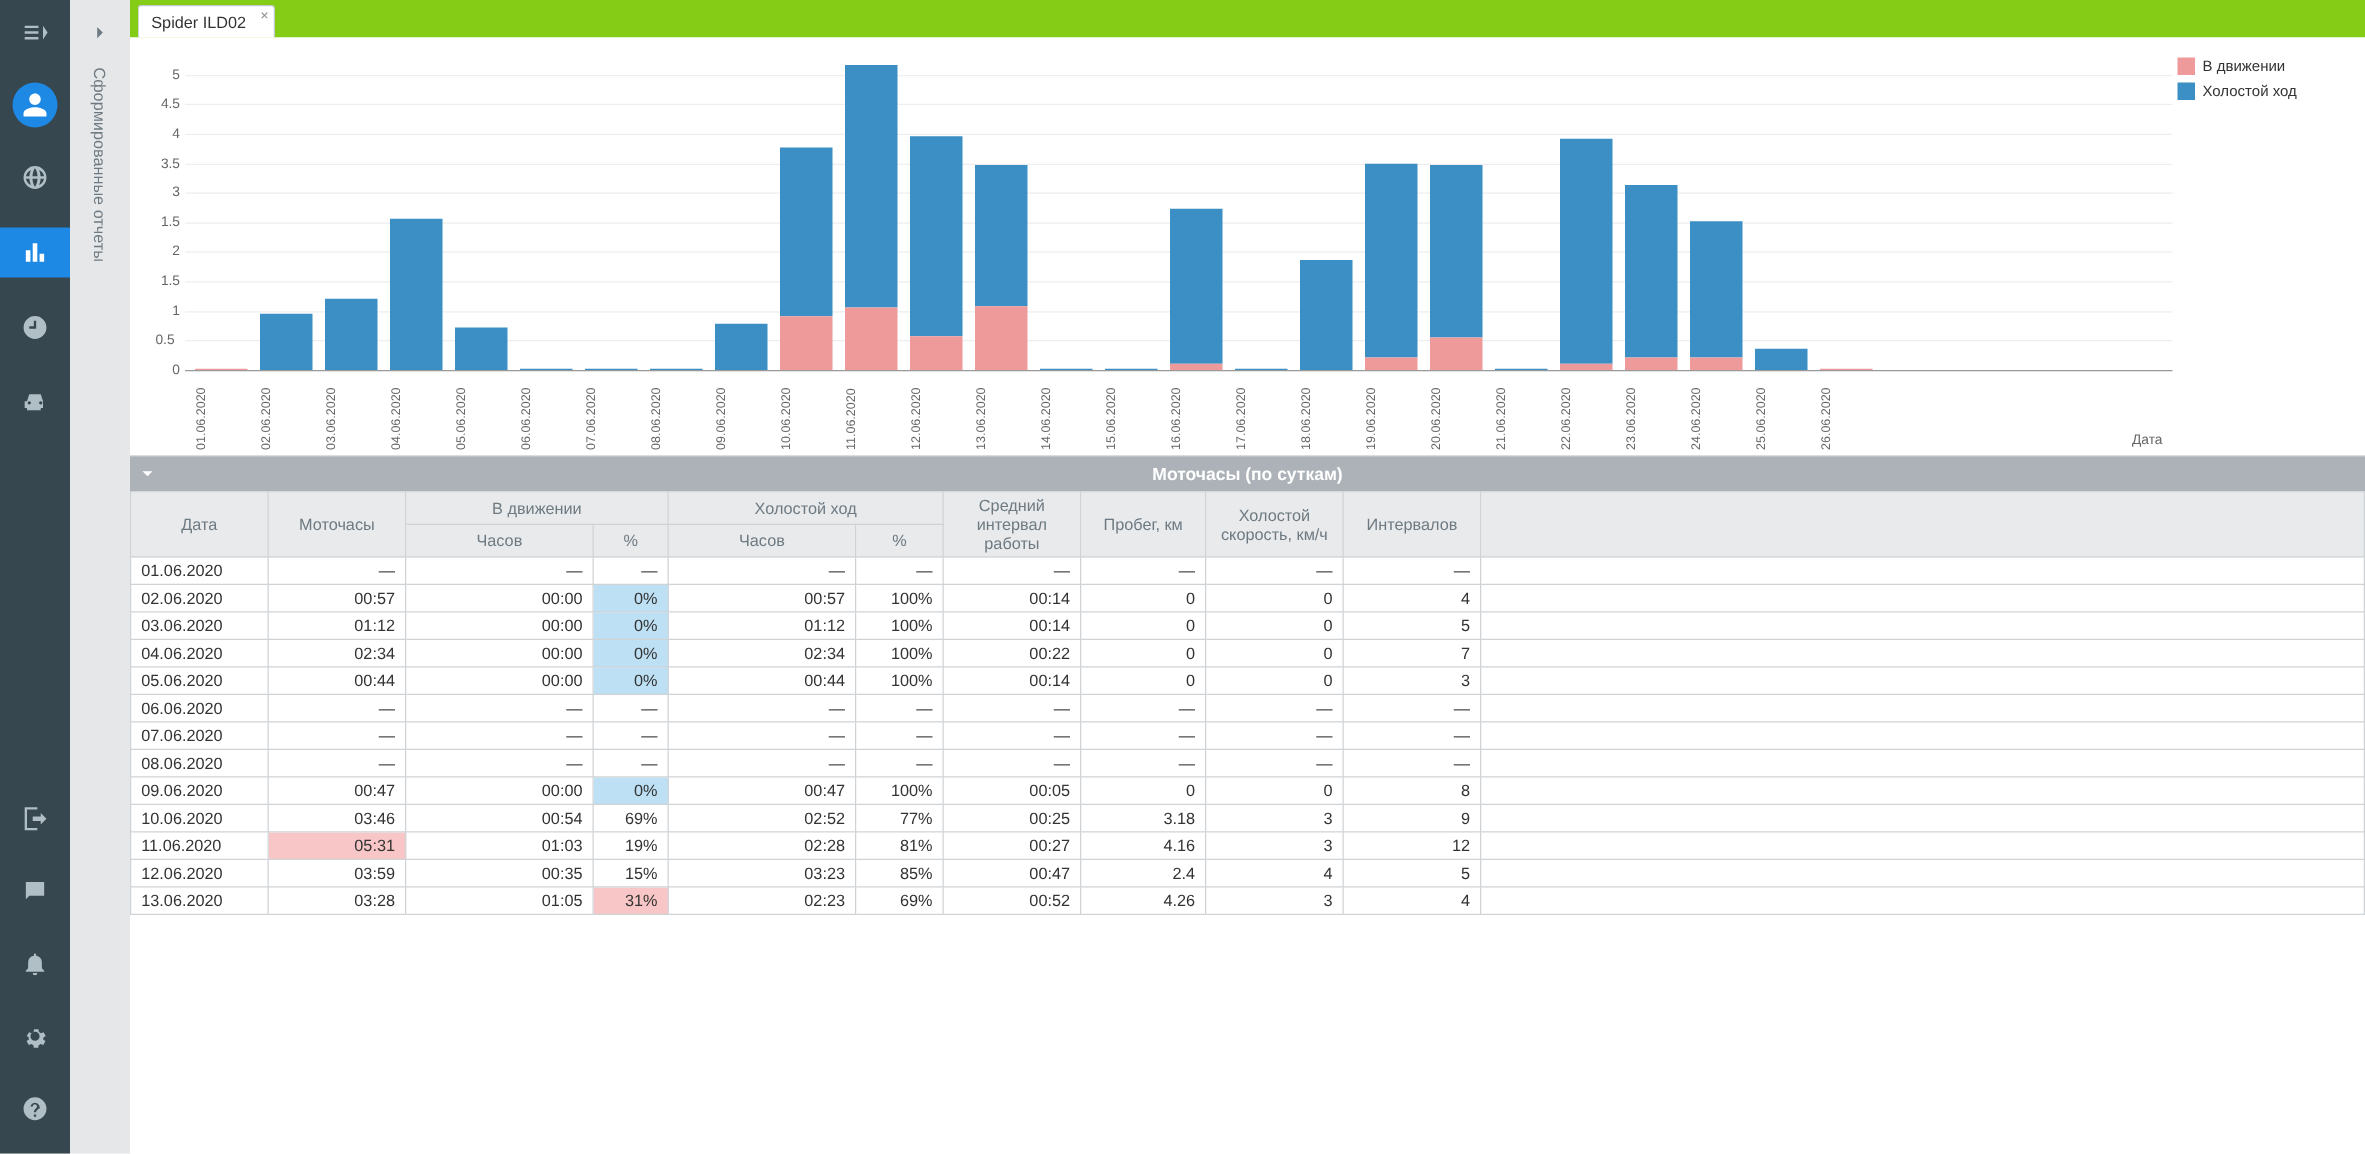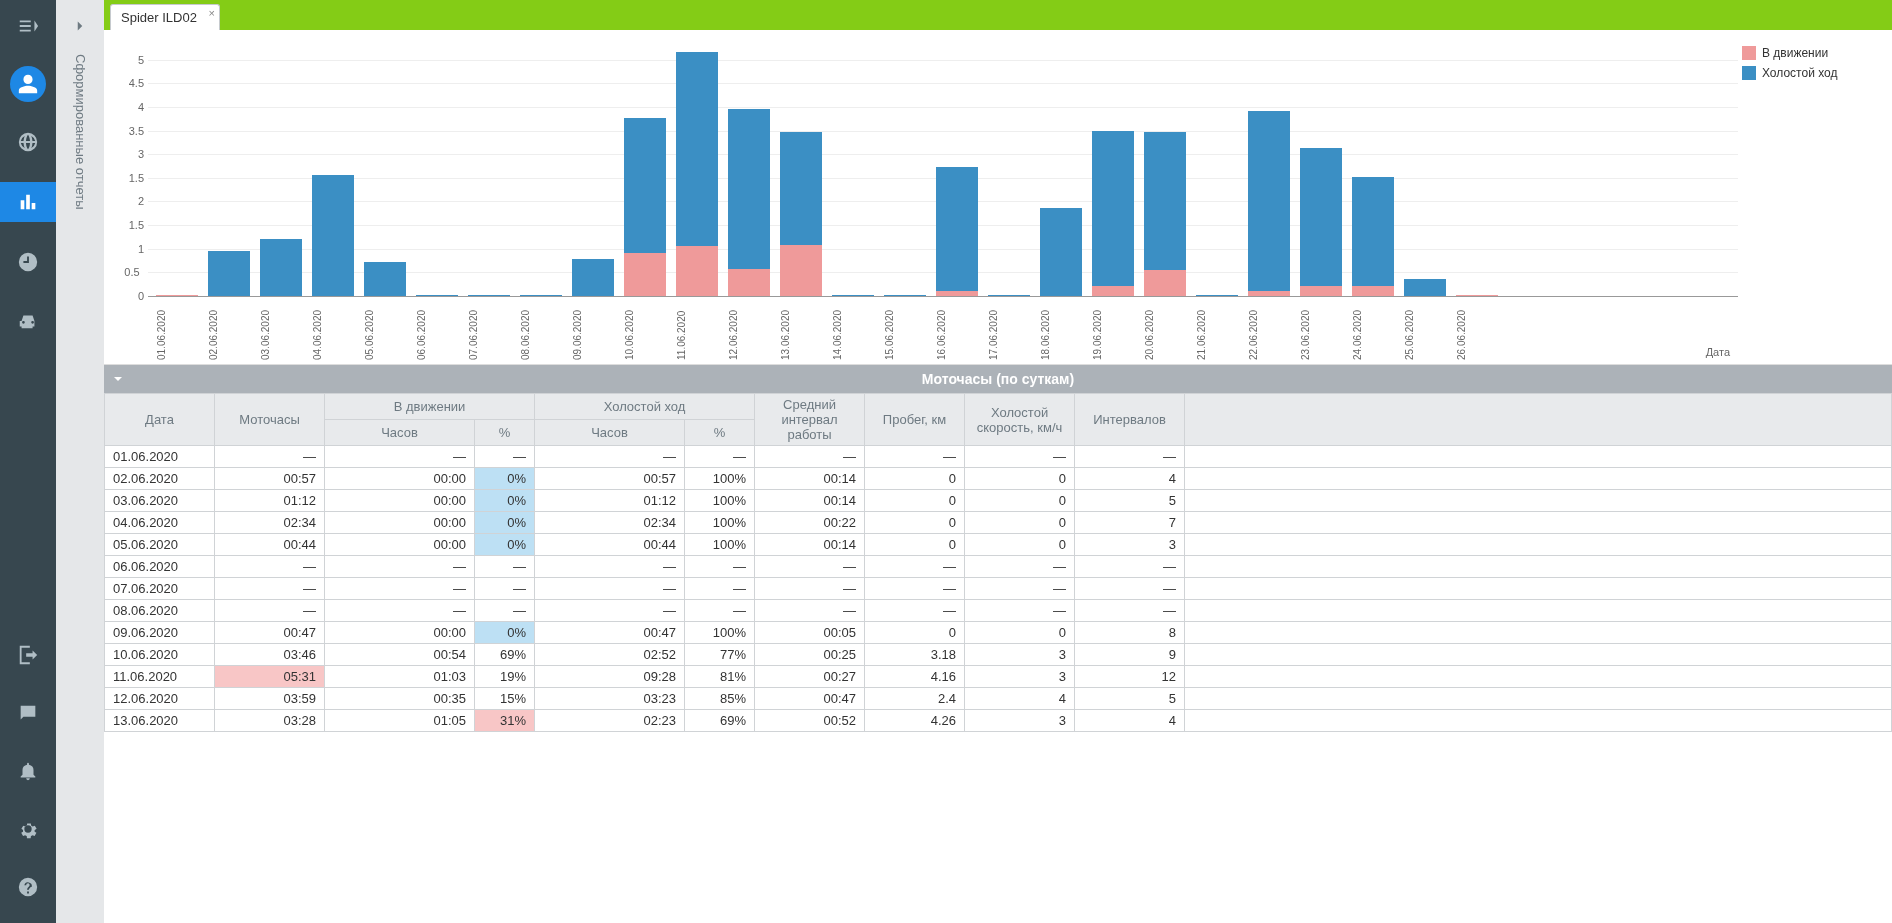--- a/index.html
+++ b/index.html
@@ -502,21 +502,21 @@
               <td>3.18</td>
               <td>3</td>
               <td>9</td>
               <td></td>
             </tr>
             <tr>
               <td class="first">11.06.2020</td>
               <td class="hl-red">05:31</td>
               <td>01:03</td>
               <td>19%</td>
-              <td>09:28</td>
+              <td>02:28</td>
               <td>81%</td>
               <td>00:27</td>
               <td>4.16</td>
               <td>3</td>
               <td>12</td>
               <td></td>
             </tr>
             <tr>
               <td class="first">12.06.2020</td>
               <td>03:59</td>

